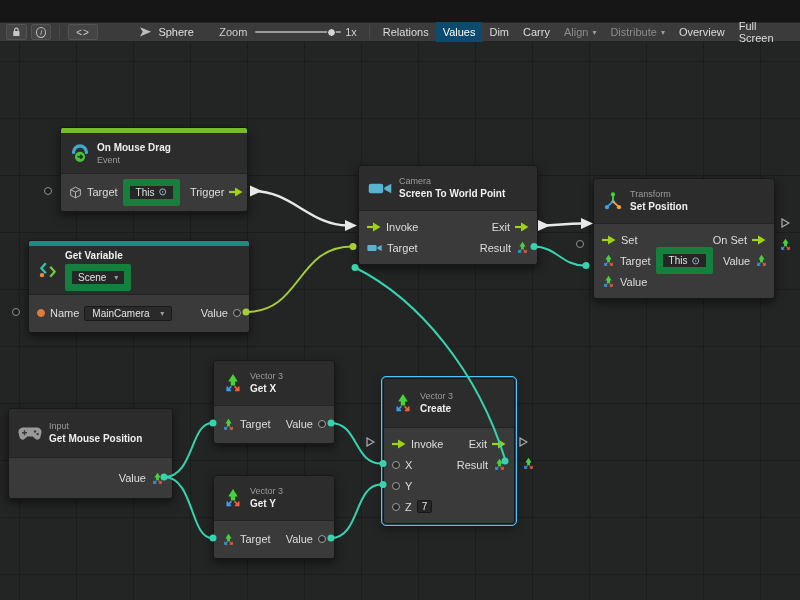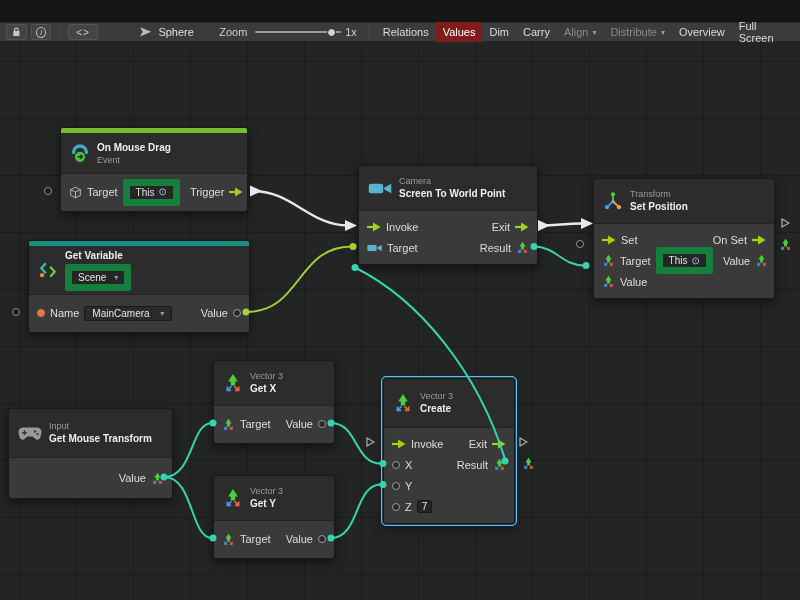--- a/index.html
+++ b/index.html
@@ -35,21 +35,21 @@
   .vsep{width:1px;height:14px;background:#2c2c2c;border-right:1px solid #4a4a4a;margin:0 6px;}
   .gap40{width:40px;}.gap24{width:24px;}
   .target-name{margin-left:6px;color:#e0e0e0;}
   .zoom-label{margin:0 8px 0 2px;color:#cfcfcf;}
   .slider{position:relative;width:88px;height:14px;display:inline-block;}
   .slider .track{position:absolute;left:0;right:0;top:6px;height:2px;background:#9a9a9a;border-radius:1px;}
   .slider .knob{position:absolute;right:5px;top:2.5px;width:9px;height:9px;border-radius:50%;background:#d4d4d4;
                 border:1px solid #1e1e1e;}
   .zoom-value{margin:0 6px 0 4px;color:#cfcfcf;text-align:right;}
   .tbtn{display:inline-flex;align-items:center;height:20px;padding:0 7px;color:#dcdcdc;cursor:default;}
-  .tbtn.active{background:#7f1d1d;color:#fff;}
+  .tbtn.active{background:#0c4a6e;color:#fff;}
   .tbtn.disabled{color:#8b8b8b;}
   .caret{font-size:8px;margin-left:4px;color:#9a9a9a;}
 
   
   .canvas{position:absolute;left:0;top:42px;width:800px;height:558px;background-color:#232424;
     background-image:
       linear-gradient(to right,#1b1c1c 1px,transparent 1px),
       linear-gradient(to bottom,#1b1c1c 1px,transparent 1px);
     background-size:57px 57px;background-position:19px 19px;}
 
@@ -375,21 +375,21 @@
       </div>
     </div>
 
     <div class="node" style="left:8px;top:366px;width:165px;">
       <div class="node-header h48">
         <svg class="nicon pad">
             <use href="#sym-gamepad"></use>
           </svg>
         <div class="hcol">
           <div class="ncat">Input</div>
-          <div class="ntitle">Get Mouse Transform</div>
+          <div class="ntitle">Get Mouse Position</div>
         </div>
       </div>
       <div class="node-body p6">
         <div class="prow r28">
           <span class="spacer"></span>
           <span>Value</span>
           <svg class="vicon">
               <use href="#sym-vec3"></use>
             </svg>
         </div>

